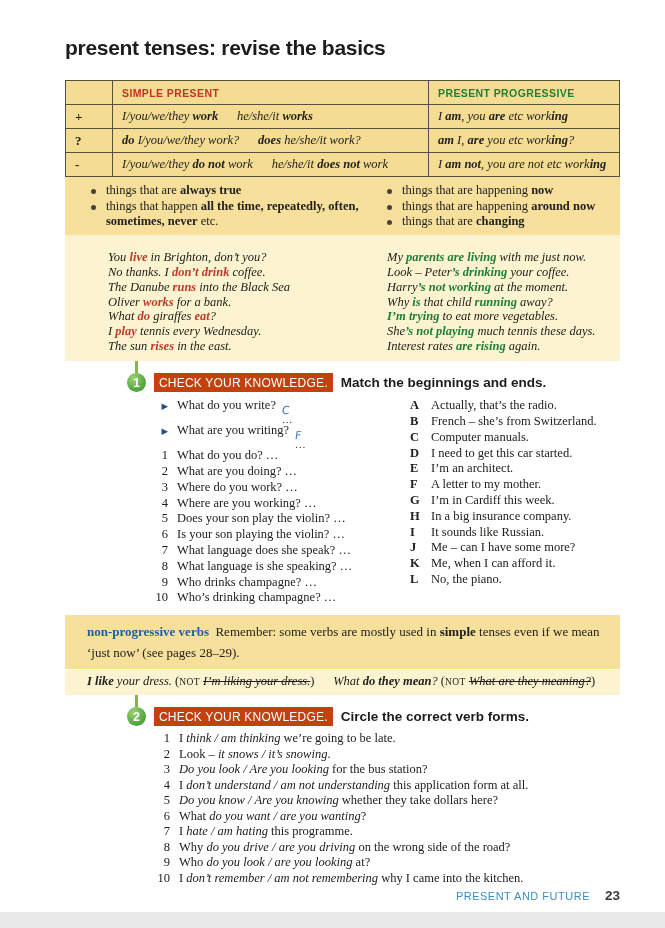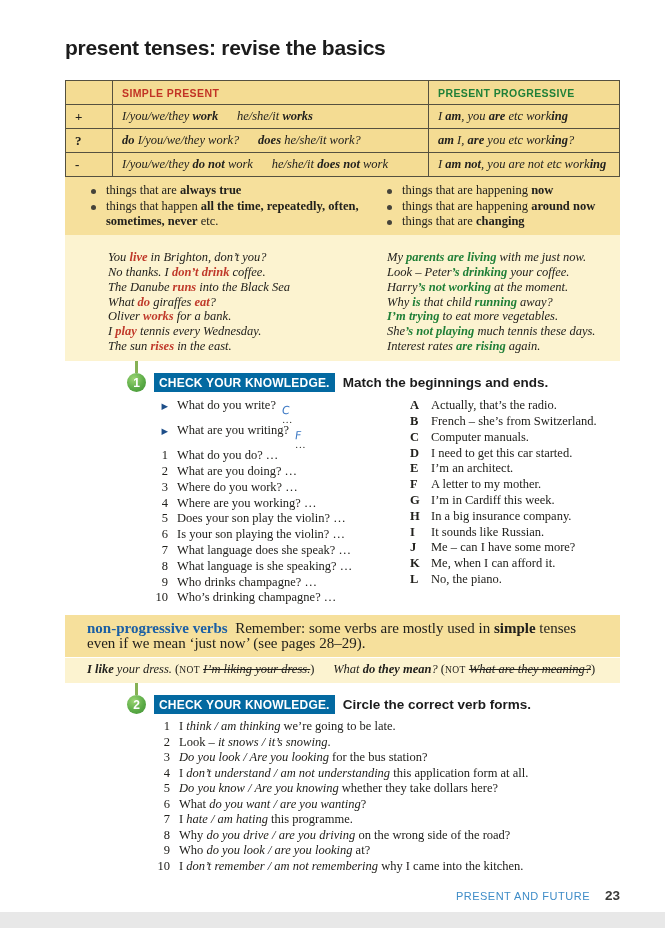--- a/index.html
+++ b/index.html
@@ -37,40 +37,40 @@
   .examples .col-r{flex:1;padding-right:4px;}
   .exline{line-height:14.9px;font-size:12.5px;}
 
   
   .connector{width:2.5px;height:12px;background:#86b154;margin-left:70px;}
   .exhead{display:flex;align-items:center;gap:8px;margin-left:62px;margin-top:0px;}
   .numcircle{width:19px;height:19px;border-radius:50%;flex:0 0 19px;
      background:radial-gradient(circle at 36% 30%,#9bd473 0%,#5cac47 55%,#3f8f34 100%);
      color:#fff;font-family:"Liberation Sans",sans-serif;font-weight:bold;font-size:12px;
      display:flex;align-items:center;justify-content:center;}
-  .cyk{background:#0369a1;color:#fff;font-family:"Liberation Sans",sans-serif;
-       font-weight:bold;font-size:12px;letter-spacing:.2px;padding:2.5px 5px 2px 5px;text-align:right;}
+  .cyk{background:#c2410c;color:#fff;font-family:"Liberation Sans",sans-serif;
+       font-weight:normal;font-size:12px;letter-spacing:.2px;padding:2.5px 5px 2px 5px;text-align:right;}
   .instr{font-family:"Liberation Sans",sans-serif;font-weight:bold;font-size:13.5px;color:#1c1c1c;}
 
   
   .match{display:flex;margin:6px 0 0 88px;}
   .match-q{flex:0 0 257px;}
   .match-a{flex:1;}
   .qrow,.arow{display:flex;line-height:15.8px;font-size:12.5px;}
   .qnum{flex:0 0 15px;text-align:right;margin-right:9px;}
   .qnum.arrow{color:#1d4e89;font-size:8.5px;position:relative;top:1px;}
   .alet{flex:0 0 13px;font-weight:bold;margin-right:8px;}
   .ansblank{display:inline-flex;flex-direction:column;line-height:8px;vertical-align:-5px;}
   .hand{color:#3b78c4;font-family:"DejaVu Sans",sans-serif;font-style:italic;font-size:11px;
         transform:rotate(-3deg);display:block;}
   .abdots{display:block;letter-spacing:.8px;font-size:11px;margin-top:0px;color:#33322c;}
 
   
   .notebox{margin-top:9px;}
-  .nb-main{background:#f6e09c;padding:6px 14px 6px 22px;font-size:15px;line-height:15px;}
+  .nb-main{background:#f6e09c;padding:6px 14px 6px 22px;font-size:13px;line-height:21px;}
   .nb-ex{background:#fcf3d0;padding:4px 0 6px 22px;font-size:12.5px;margin-top:1px;}
 
   
   .ex2list{margin:5px 0 0 88px;}
   .irow{display:flex;line-height:15.5px;font-size:12.5px;}
   .inum{flex:0 0 17px;text-align:right;margin-right:9px;}
 
   
   .footer{position:absolute;right:45px;bottom:9px;display:flex;align-items:baseline;gap:15px;}
   .fsec{color:#3e8cc7;font-family:"Liberation Sans",sans-serif;font-size:11px;letter-spacing:.5px;}
@@ -143,22 +143,22 @@
             <span class="btxt"><span>things that are </span><span class="b">changing</span></span>
           </div>
         </div>
     </div>
 
     <div class="examples twocol">
       <div class="col-l">
           <div class="exline"><span class="i">You </span><span class="b i c-red">live</span><span class="i"> in Brighton, don’t you?</span></div>
           <div class="exline"><span class="i">No thanks. I </span><span class="b i c-red">don’t drink</span><span class="i"> coffee.</span></div>
           <div class="exline"><span class="i">The Danube </span><span class="b i c-red">runs</span><span class="i"> into the Black Sea</span></div>
+          <div class="exline"><span class="i">Oliver </span><span class="b i c-red">works</span><span class="i"> for a bank.</span></div>
           <div class="exline"><span class="i">What </span><span class="b i c-red">do</span><span class="i"> giraffes </span><span class="b i c-red">eat</span><span class="i">?</span></div>
-          <div class="exline"><span class="i">Oliver </span><span class="b i c-red">works</span><span class="i"> for a bank.</span></div>
           <div class="exline"><span class="i">I </span><span class="b i c-red">play</span><span class="i"> tennis every Wednesday.</span></div>
           <div class="exline"><span class="i">The sun </span><span class="b i c-red">rises</span><span class="i"> in the east.</span></div>
         </div>
       <div class="col-r">
           <div class="exline"><span class="i">My </span><span class="b i c-green">parents are living</span><span class="i"> with me just now.</span></div>
           <div class="exline"><span class="i">Look – Peter</span><span class="b i c-green">’s drinking</span><span class="i"> your coffee.</span></div>
           <div class="exline"><span class="i">Harry</span><span class="b i c-green">’s not working</span><span class="i"> at the moment.</span></div>
           <div class="exline"><span class="i">Why </span><span class="b i c-green">is</span><span class="i"> that child </span><span class="b i c-green">running</span><span class="i"> away?</span></div>
           <div class="exline"><span class="b i c-green">I’m trying</span><span class="i"> to eat more vegetables.</span></div>
           <div class="exline"><span class="i">She</span><span class="b i c-green">’s not playing</span><span class="i"> much tennis these days.</span></div>

